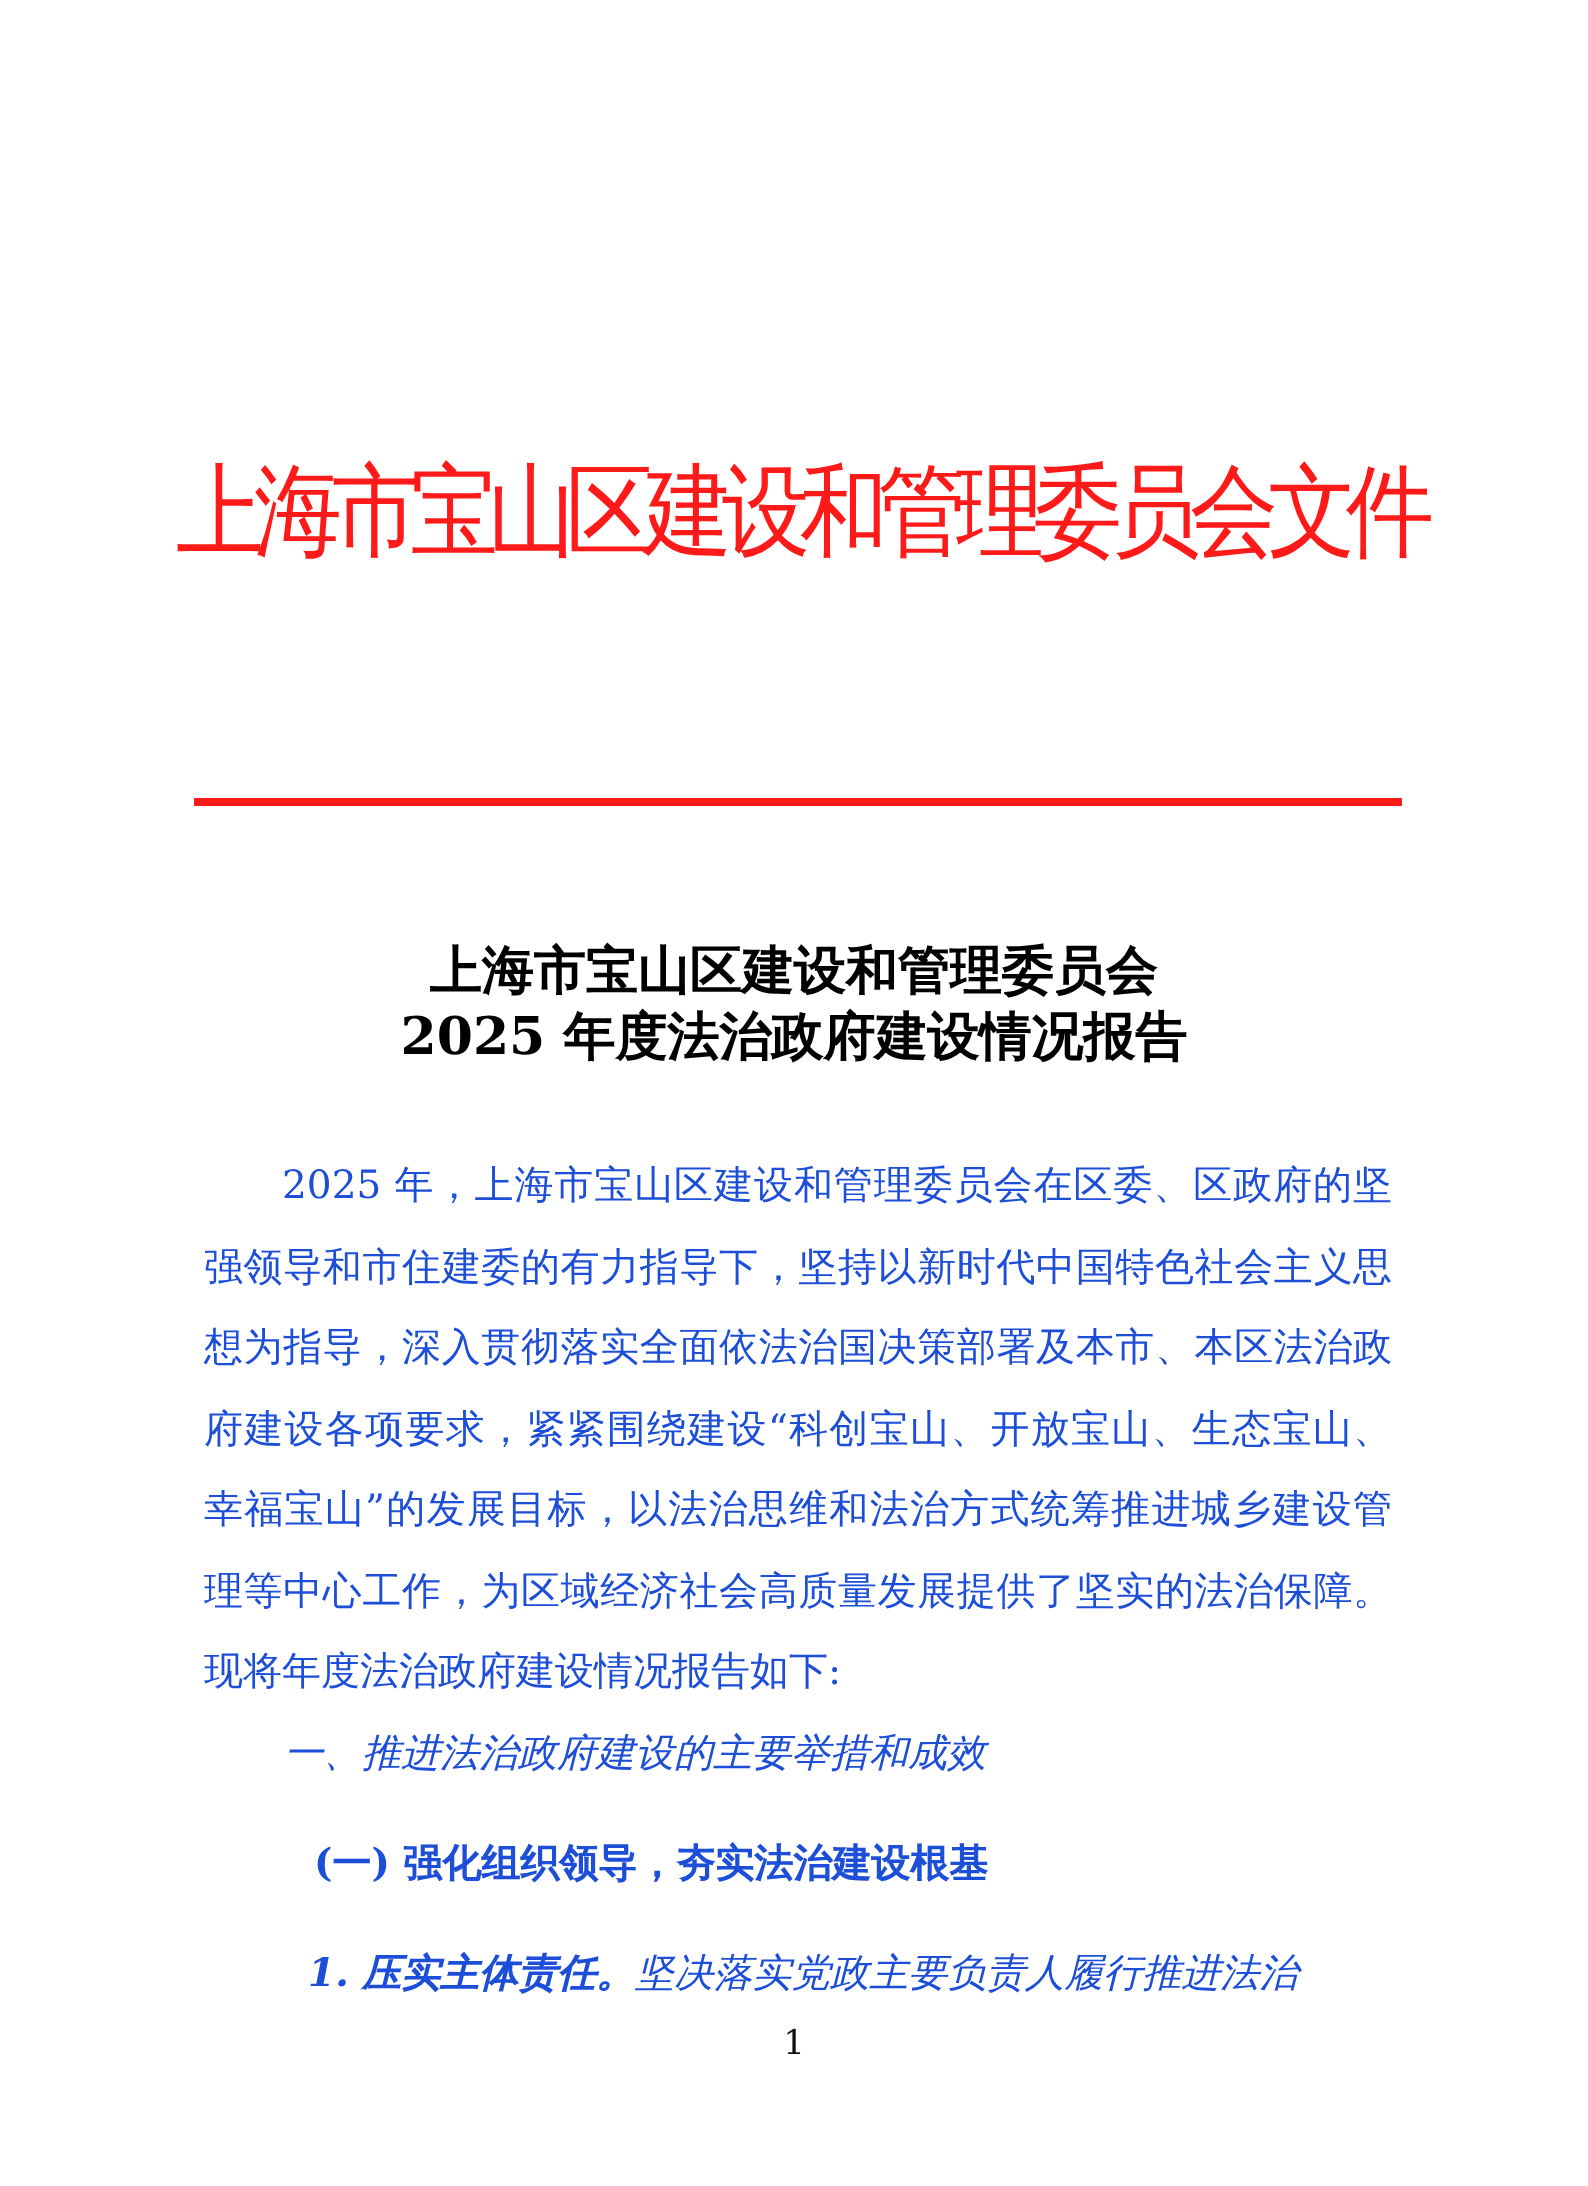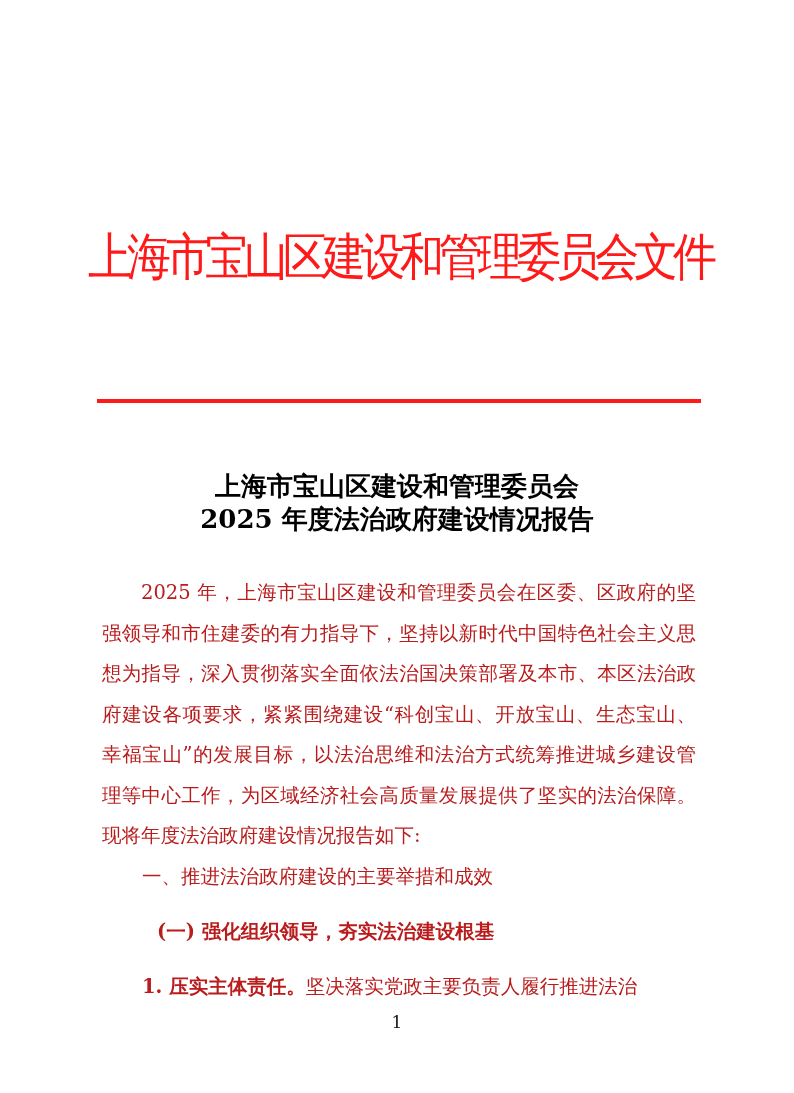--- a/index.html
+++ b/index.html
@@ -68,48 +68,50 @@
       color: #000;
     }
     .title .line { display: block; white-space: nowrap; }
     .body {
       position: absolute;
       left: 102px;
       top: 573px;
       width: 594px;
       font-size: 19.5px;
       line-height: 40.5px;
-      color: #b91c1c;
+      color: #1d4ed8;
       text-align: justify;
       text-justify: inter-character;
     }
     .para { text-indent: 2em; margin: 0; }
     .h1 {
       margin: 0;
       padding-left: 40px;
       font-family: "DejaVu Sans", "Liberation Sans", sans-serif;
       font-size: 19.5px;
       line-height: 40px;
       white-space: nowrap;
+      font-style: italic;
     }
     .h2 {
       margin: 15px;
       padding-left: 40px;
       font-weight: bold;
       font-size: 19.5px;
       line-height: 40px;
       white-space: nowrap;
     }
     .h3 {
-      margin: 0;
+      margin: 12px;
       padding-left: 40px;
       font-size: 19.5px;
       line-height: 40px;
       white-space: nowrap;
       overflow: hidden;
+      font-style: italic;
     }
     .h3 .lead { font-weight: bold; }
     .page-number {
       position: absolute;
       left: 0;
       width: 794px;
       top: 1012px;
       text-align: center;
       font-size: 17px;
       color: #111;

